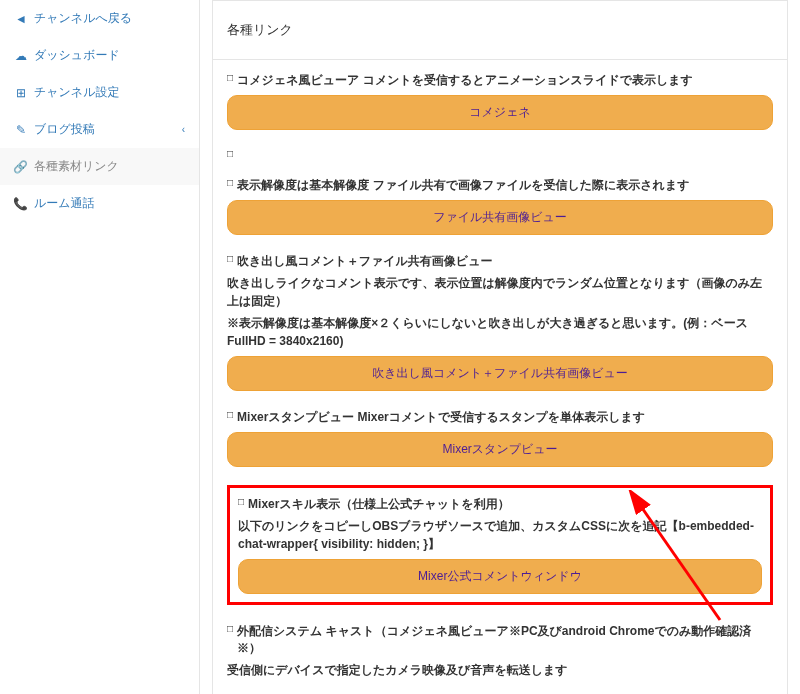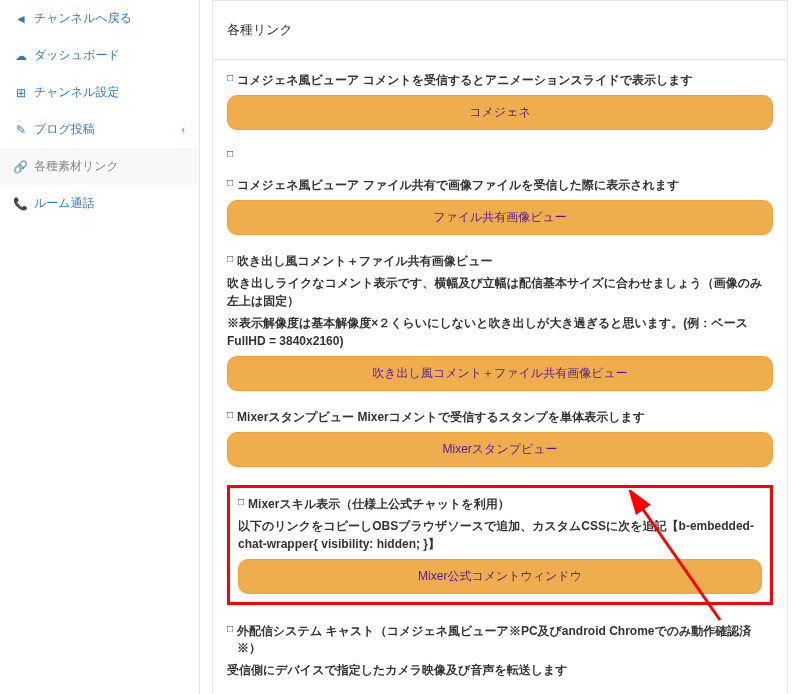--- a/index.html
+++ b/index.html
@@ -153,31 +153,31 @@
 
         <div class="section">
           <div class="section-title">
               <span class="checkbox">□</span>
             </div>
         </div>
 
         <div class="section">
           <div class="section-title">
               <span class="checkbox">□</span>
-              <span>コメジェネ風ビューア ファイル共有で画像ファイルを受信した際に表示されます</span>
+              <span>表示解像度は基本解像度 ファイル共有で画像ファイルを受信した際に表示されます</span>
             </div>
           <button class="btn">ファイル共有画像ビュー</button>
         </div>
 
         <div class="section">
           <div class="section-title">
               <span class="checkbox">□</span>
               <span>吹き出し風コメント＋ファイル共有画像ビュー</span>
             </div>
-          <div class="section-desc">吹き出しライクなコメント表示です、横幅及び立幅は配信基本サイズに合わせましょう（画像のみ左上は固定）</div>
+          <div class="section-desc">吹き出しライクなコメント表示です、表示位置は解像度内でランダム位置となります（画像のみ左上は固定）</div>
           <div class="section-desc">※表示解像度は基本解像度×２くらいにしないと吹き出しが大き過ぎると思います。(例：ベースFullHD = 3840x2160)</div>
           <button class="btn">吹き出し風コメント＋ファイル共有画像ビュー</button>
         </div>
 
         <div class="section">
           <div class="section-title">
               <span class="checkbox">□</span>
               <span>Mixerスタンプビュー Mixerコメントで受信するスタンプを単体表示します</span>
             </div>
           <button class="btn">Mixerスタンプビュー</button>

